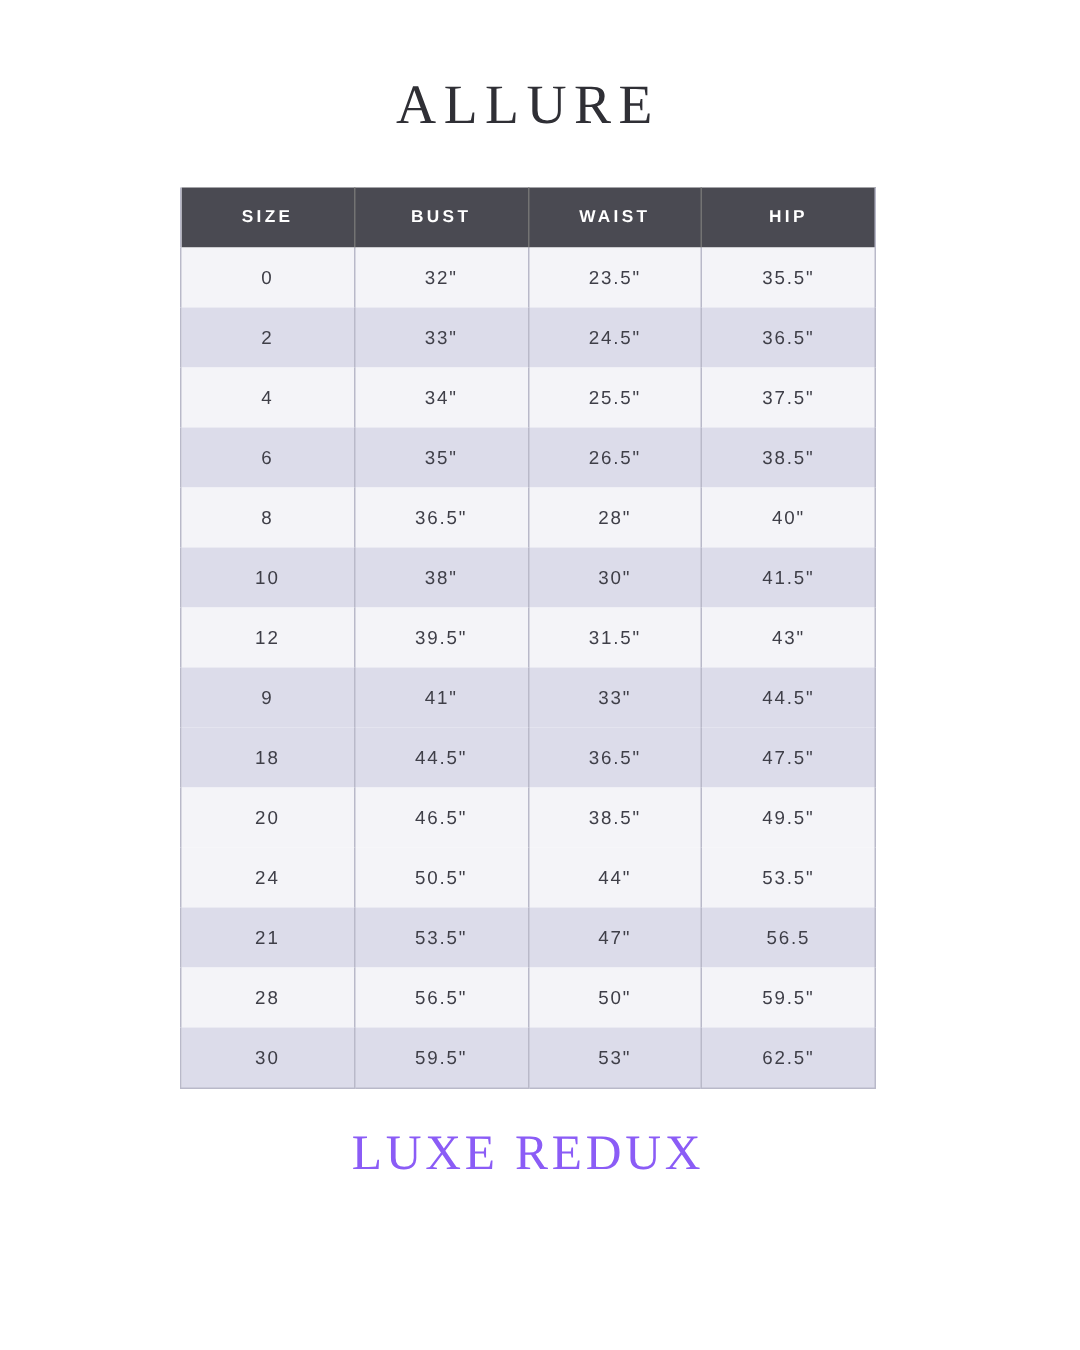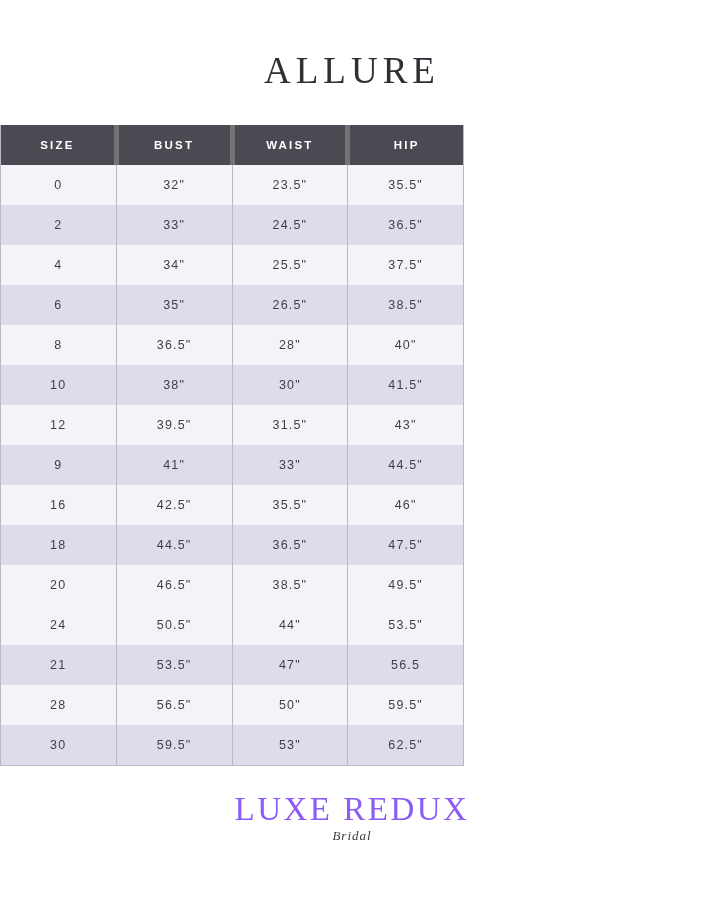--- a/index.html
+++ b/index.html
@@ -14,20 +14,21 @@
     color: #3a3a42;
     overflow: hidden;
   }
   .page {
     position: relative;
     width: 704px;
     height: 900px;
     box-sizing: border-box;
     display: flex;
     flex-direction: column;
+    align-items: center;
   }
   .brand-title {
     margin-top: 52px;
     font-family: "Liberation Serif", serif;
     font-size: 37px;
     letter-spacing: 5px;
     color: #2f2f35;
     font-weight: 400;
     text-align: center;
     line-height: 1;
@@ -44,21 +45,21 @@
   table.size-table th {
     background: #4a4a52;
     color: #ffffff;
     font-size: 11.5px;
     letter-spacing: 2.2px;
     font-weight: 700;
     text-transform: uppercase;
     height: 38px;
     text-align: center;
     font-family: "Liberation Sans", sans-serif;
-    border-right: 5px solid #737373;
+    border-right: 1px solid #737373;
   }
   table.size-table th:last-child { border-right: none; }
   table.size-table td {
     height: 38px;
     text-align: center;
     font-size: 12.5px;
     color: #3f3f48;
     letter-spacing: 1.2px;
     border-right: 1px solid #b9b9c9;
     font-family: "Liberation Sans", sans-serif;
@@ -153,26 +154,20 @@
           <td>39.5"</td>
           <td>31.5"</td>
           <td>43"</td>
         </tr>
         <tr class="row-dark">
           <td>9</td>
           <td>41"</td>
           <td>33"</td>
           <td>44.5"</td>
         </tr>
-        <tr class="row-light">
-          <td>16</td>
-          <td>42.5"</td>
-          <td>35.5"</td>
-          <td>46"</td>
-        </tr>
         <tr class="row-dark">
           <td>18</td>
           <td>44.5"</td>
           <td>36.5"</td>
           <td>47.5"</td>
         </tr>
         <tr class="row-light">
           <td>20</td>
           <td>46.5"</td>
           <td>38.5"</td>
@@ -201,16 +196,15 @@
           <td>59.5"</td>
           <td>53"</td>
           <td>62.5"</td>
         </tr>
       </tbody>
     </table>
   </div>
 
   <div class="footer">
     <div class="footer-name">LUXE REDUX</div>
-    <div class="footer-sub">Bridal</div>
   </div>
 
 </div>
 
 </body></html>

